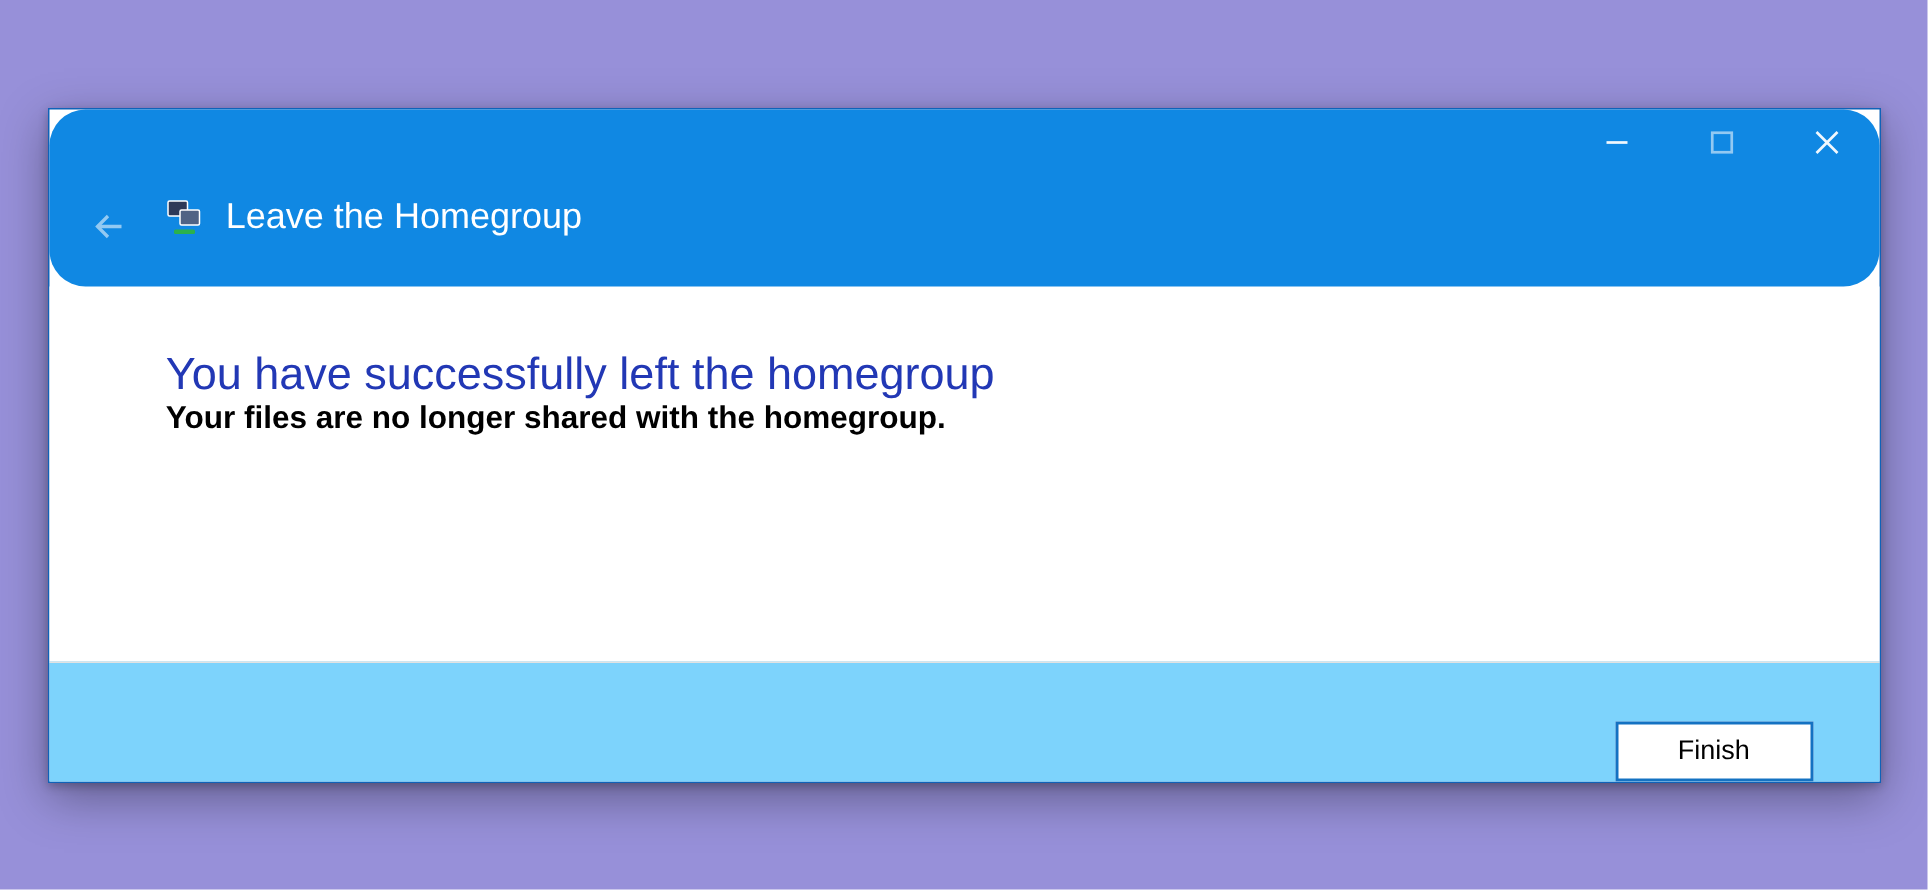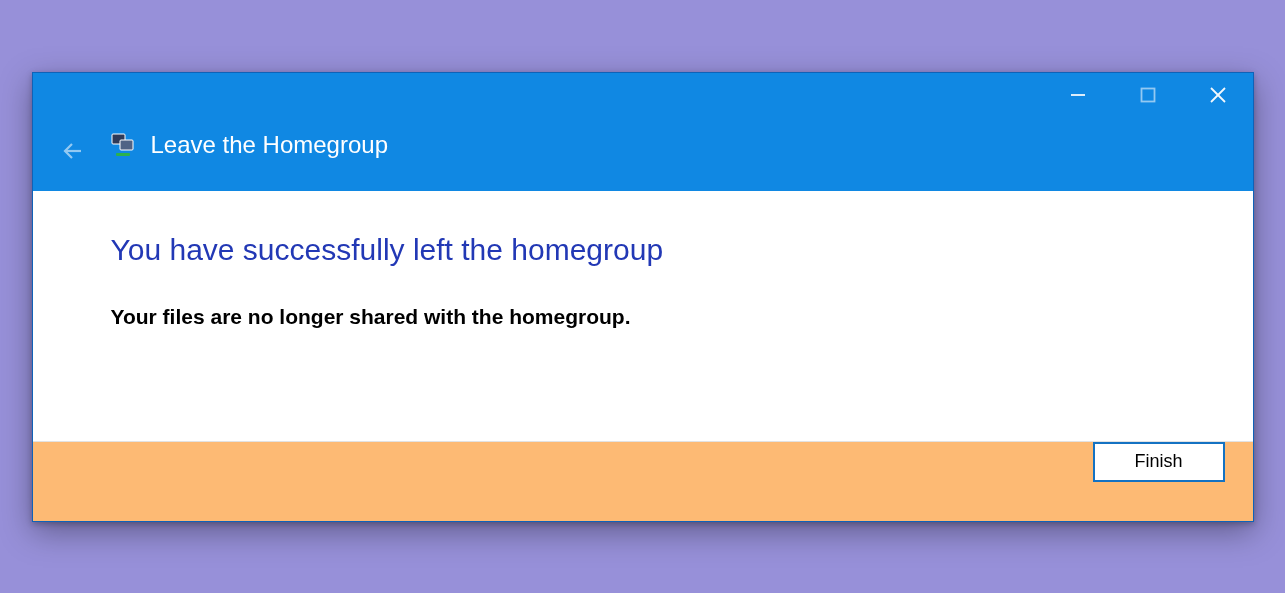--- a/index.html
+++ b/index.html
@@ -21,20 +21,21 @@
       border: 1px solid #0f62b8;
       display: flex;
       flex-direction: column;
     }
     
     .titlebar {
       height: 118px;
       background: #1088e3;
       position: relative;
       color: #ffffff;
+      border-radius: 24px;
     }
     .window-controls {
       position: absolute;
       top: 0;
       right: 0;
       display: flex;
     }
     .window-controls .ctrl {
       width: 70px;
       height: 44px;
@@ -79,36 +80,35 @@
     
     .content {
       flex: 1;
       background: #ffffff;
       padding: 42px 78px 0 78px;
     }
     .heading {
       font-size: 30px;
       color: #2238b5;
       font-weight: 400;
-      margin-bottom: 38px;
     }
     .body-text {
       font-size: 21px;
       color: #000000;
       font-weight: 700;
     }
     
     .footer {
       height: 80px;
-      background: #fdba74;
+      background: #7dd3fc;
       border-top: 1px solid #e2e2e2;
       display: flex;
-      align-items: flex-start;
+      align-items: flex-end;
       justify-content: flex-end;
-      padding-right: 28px;
+      padding-right: 44px;
     }
     .finish-btn {
       min-width: 132px;
       height: 40px;
       background: #ffffff;
       border: 2px solid #1472c2;
       color: #000000;
       font-size: 18px;
       font-family: inherit;
       padding: 0 20px;

